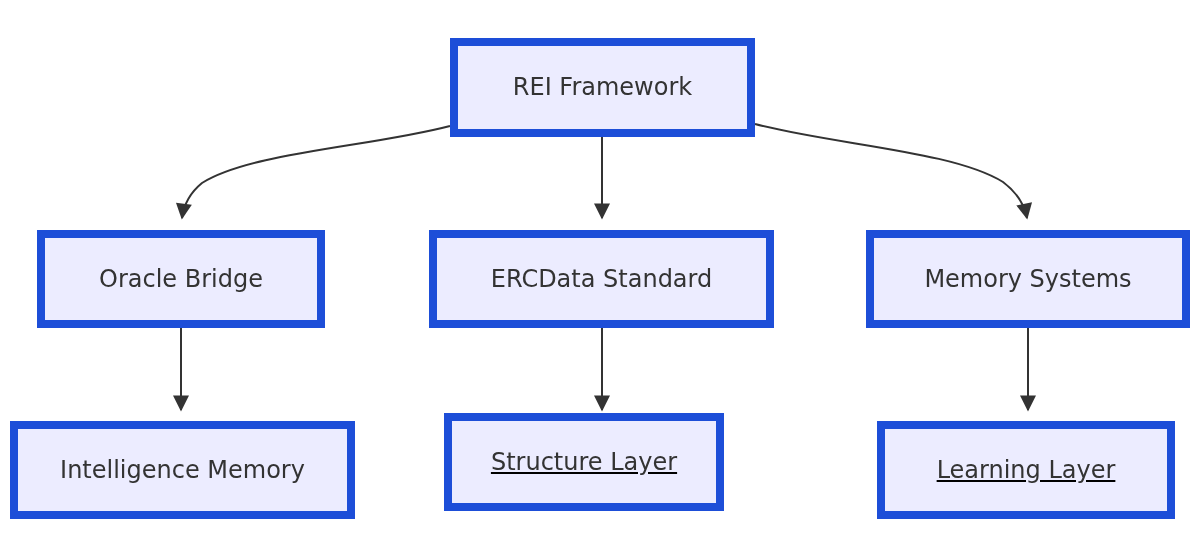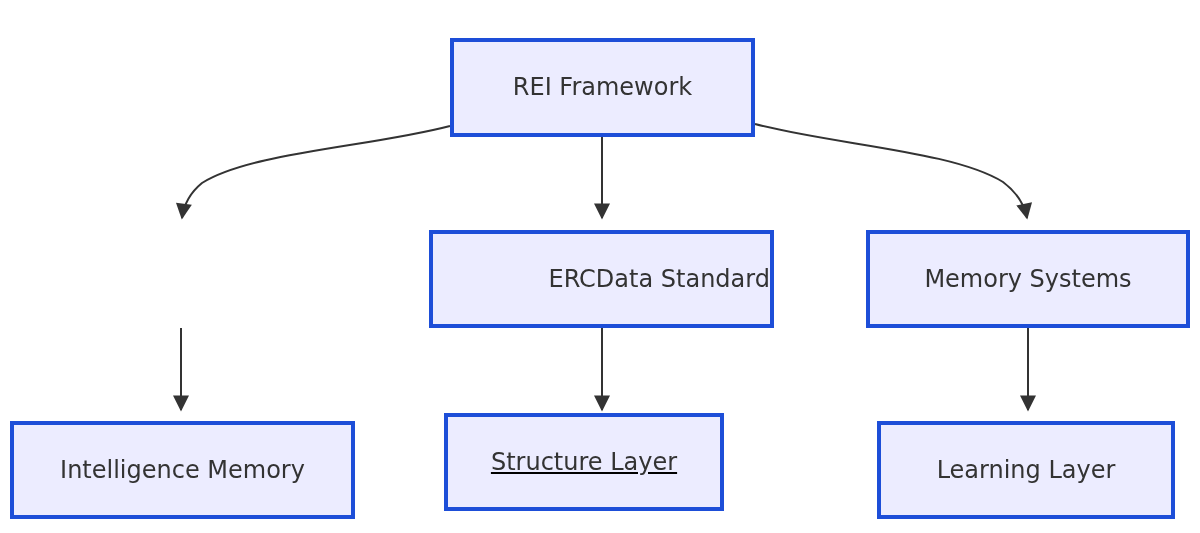--- a/index.html
+++ b/index.html
@@ -24,21 +24,21 @@
     pointer-events: none;
   }
   .edges path.edge {
     fill: none;
     stroke: #333333;
     stroke-width: 2px;
   }
   .node {
     position: absolute;
     background: #ECECFF;
-    border: 4px solid #1d4ed8;
+    border: 8px solid #1d4ed8;
     box-sizing: border-box;
     display: flex;
     align-items: center;
     justify-content: center;
   }
   .node-label {
     color: #333333;
     font-size: 24px;
     line-height: 1.2;
     white-space: nowrap;
@@ -67,34 +67,37 @@
 
     <path class="edge" d="M 602 328 L 602 410" marker-end="url(#arrowhead)"></path>
 
     <path class="edge" d="M 1028 328 L 1028 410" marker-end="url(#arrowhead)"></path>
   </svg>
 
   <div class="node" style="left:450px; top:38px; width:305px; height:99px;">
     <span class="node-label">REI Framework</span>
   </div>
 
+  <div class="node" style="left:37px; top:230px; width:288px; height:98px;">
+    <span class="node-label">Oracle Bridge</span>
+  </div>
 
-  <div class="node" style="left:429px; top:230px; width:345px; height:98px;justify-content:flex-end;">
+  <div class="node" style="left:429px; top:230px; width:345px; height:98px;">
     <span class="node-label">ERCData Standard</span>
   </div>
 
   <div class="node" style="left:866px; top:230px; width:324px; height:98px;justify-content:center;">
     <span class="node-label">Memory Systems</span>
   </div>
 
   <div class="node" style="left:10px; top:421px; width:345px; height:98px;">
     <span class="node-label">Intelligence Memory</span>
   </div>
 
   <div class="node" style="left:444px; top:413px; width:280px; height:98px;text-decoration:underline;">
     <span class="node-label">Structure Layer</span>
   </div>
 
-  <div class="node" style="left:877px; top:421px; width:298px; height:98px;">
+  <div class="node" style="left:877px; top:421px; width:298px; height:98px;text-decoration:underline;">
     <span class="node-label">Learning Layer</span>
   </div>
 
 </div>
 
 </body></html>

